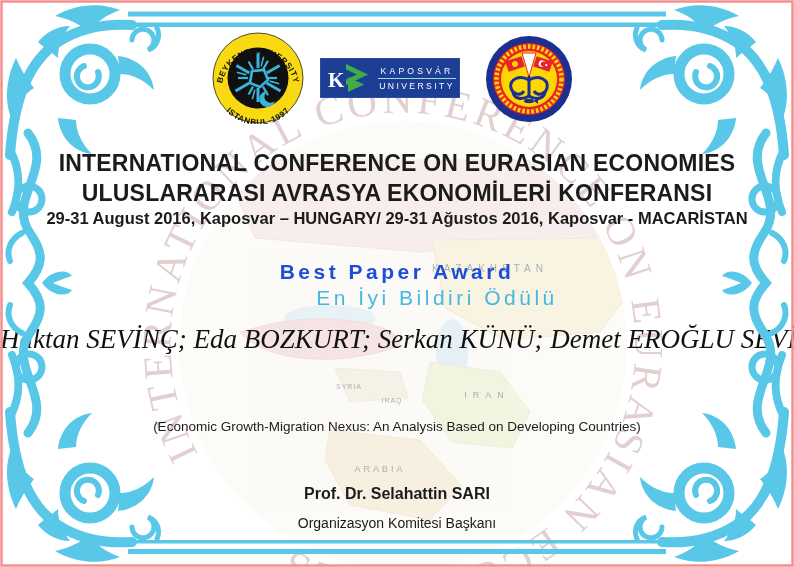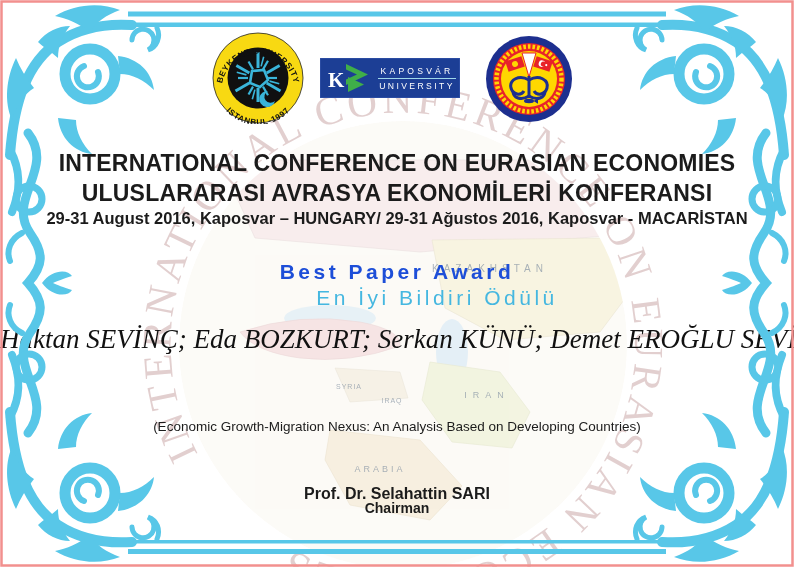--- a/index.html
+++ b/index.html
@@ -193,16 +193,16 @@
     <div class="ctext date-line">29-31 August 2016, Kaposvar – HUNGARY/ 29-31 Ağustos 2016, Kaposvar - MACARİSTAN</div>
 
     <div class="ctext award-en">Best Paper Award</div>
     <div class="ctext award-tr">En İyi Bildiri Ödülü</div>
 
     <div class="ctext recipients">Haktan SEVİNÇ; Eda BOZKURT; Serkan KÜNÜ; Demet EROĞLU SEVİNÇ</div>
 
     <div class="ctext paper-en">(Economic Growth-Migration Nexus: An Analysis Based on Developing Countries)</div>
 
     <div class="ctext sig-name">Prof. Dr. Selahattin SARI</div>
-    <div class="ctext sig-role-en">Chairman</div>
+    <div class="ctext sig-role-tr">Organizasyon Komitesi Başkanı</div>
 
   </div>
 </div>
 
 </body></html>

